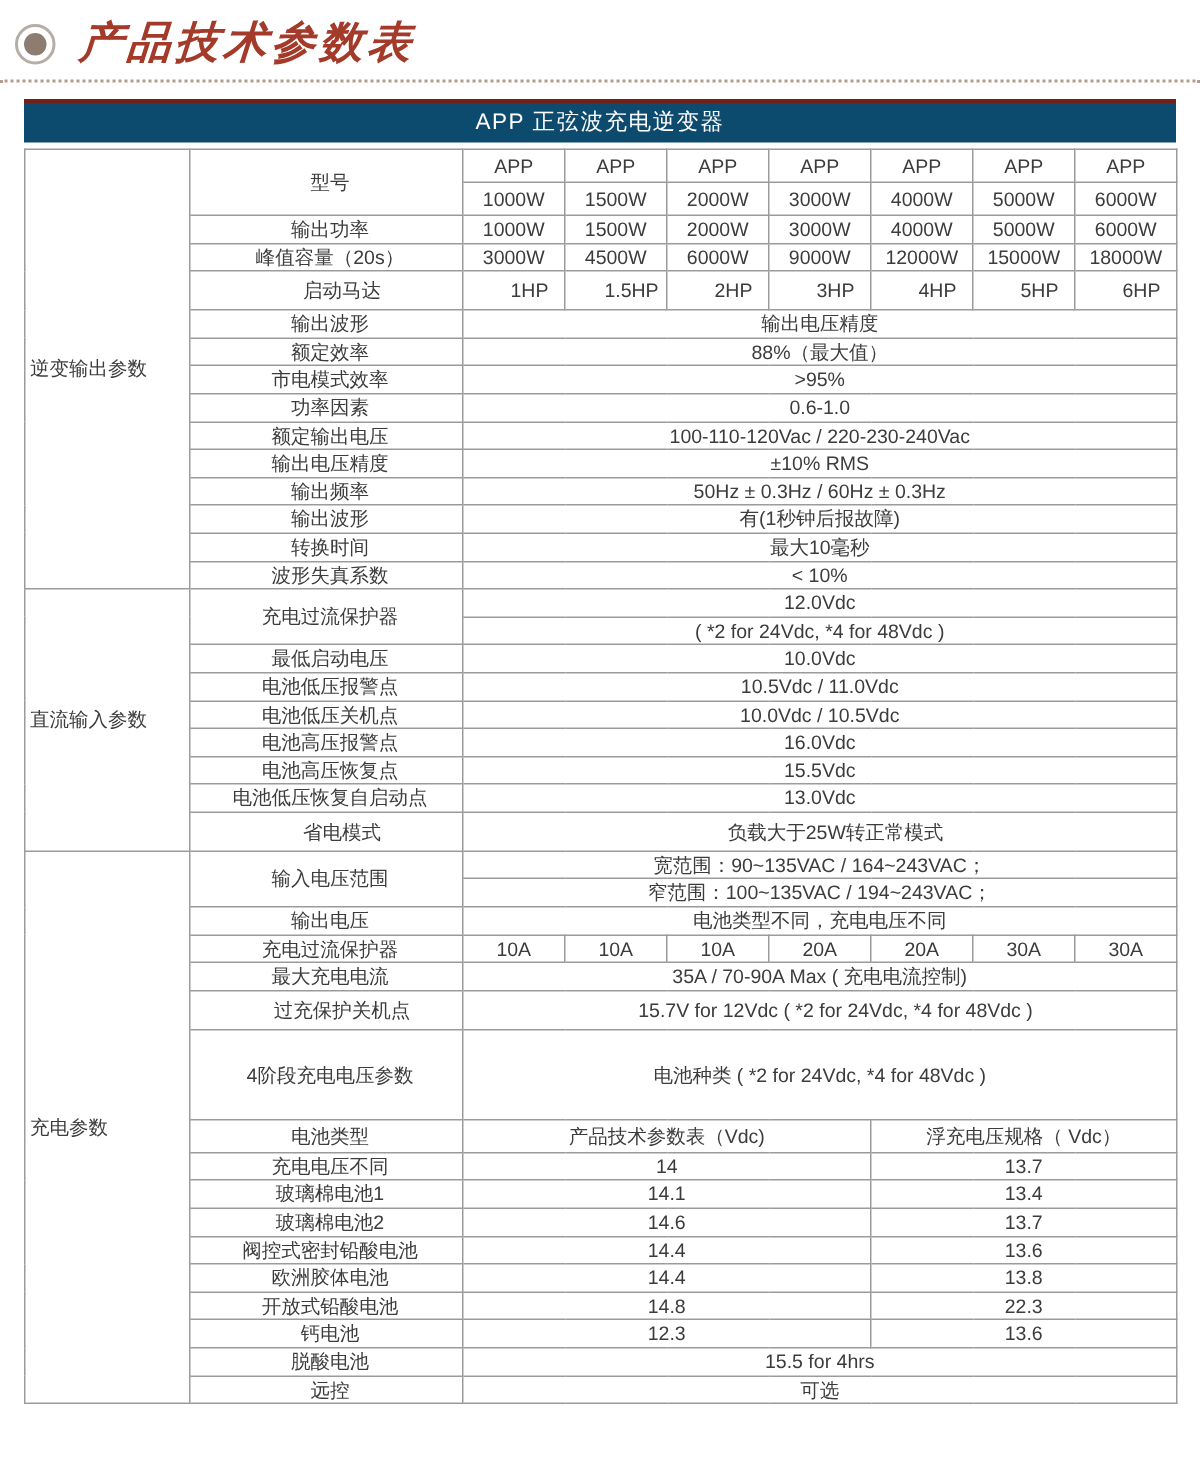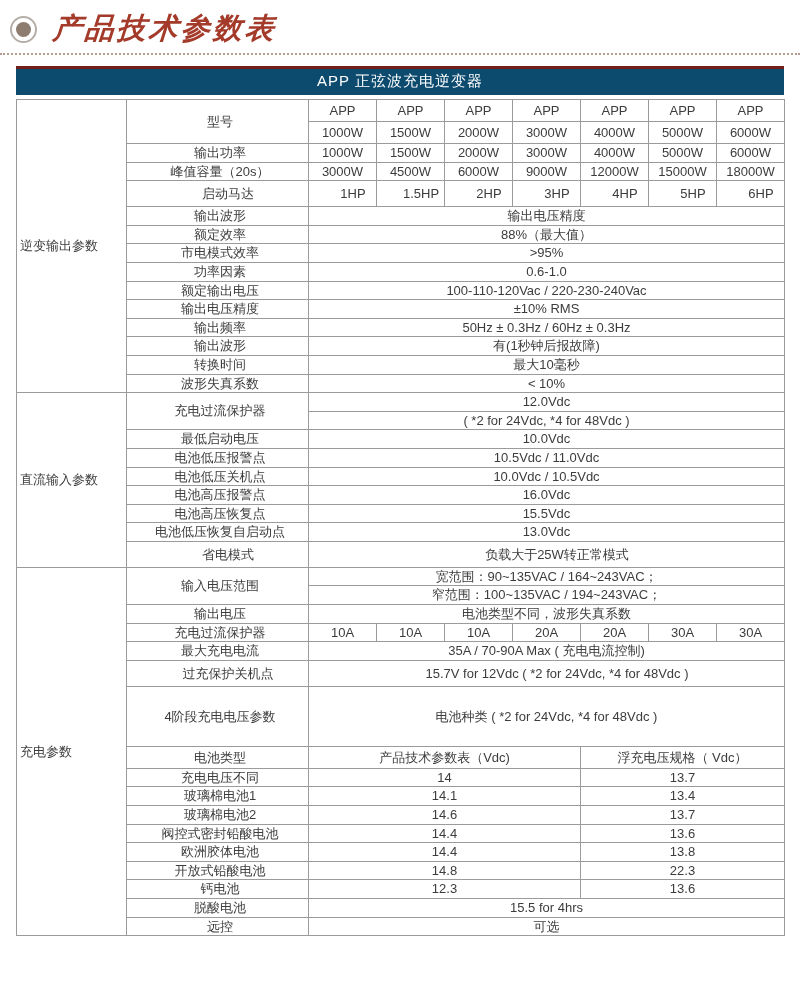--- a/index.html
+++ b/index.html
@@ -201,21 +201,21 @@
         <tr>
           <td class="g" rowspan="17">充电参数</td>
           <td class="lbl" rowspan="2">输入电压范围</td>
           <td colspan="7">宽范围：90~135VAC / 164~243VAC；</td>
         </tr>
         <tr>
           <td colspan="7">窄范围：100~135VAC / 194~243VAC；</td>
         </tr>
         <tr>
           <td class="lbl">输出电压</td>
-          <td colspan="7">电池类型不同，波形失真系数</td>
+          <td colspan="7">电池类型不同，充电电压不同</td>
         </tr>
         <tr>
           <td class="lbl">充电过流保护器</td>
           <td>10A</td>
           <td>10A</td>
           <td>10A</td>
           <td>20A</td>
           <td>20A</td>
           <td>30A</td>
           <td>30A</td>

